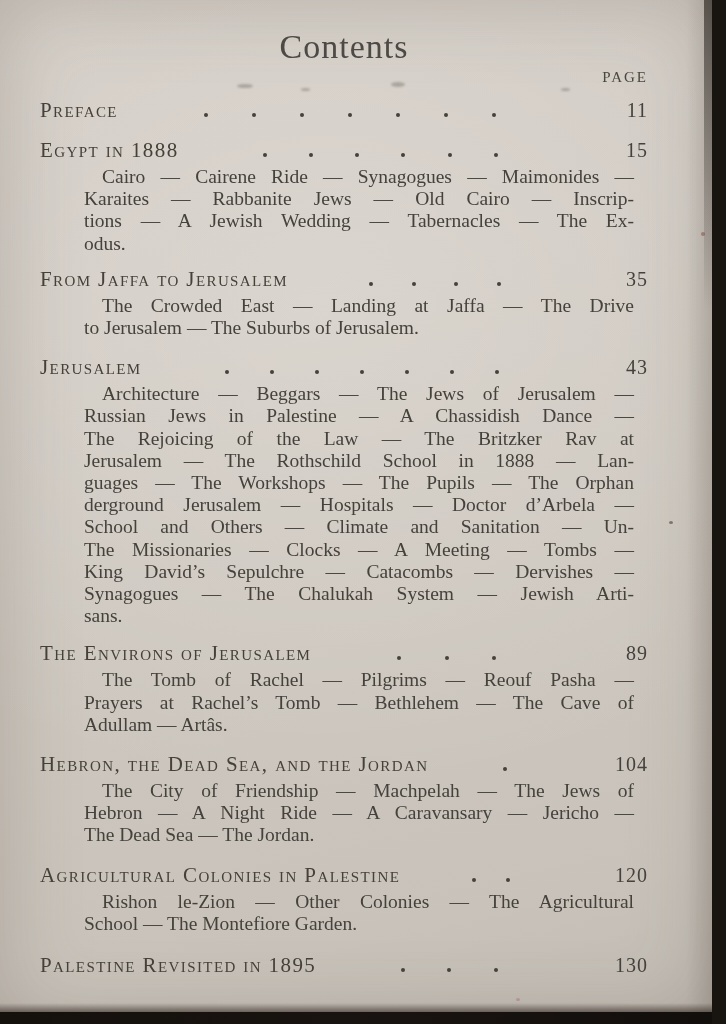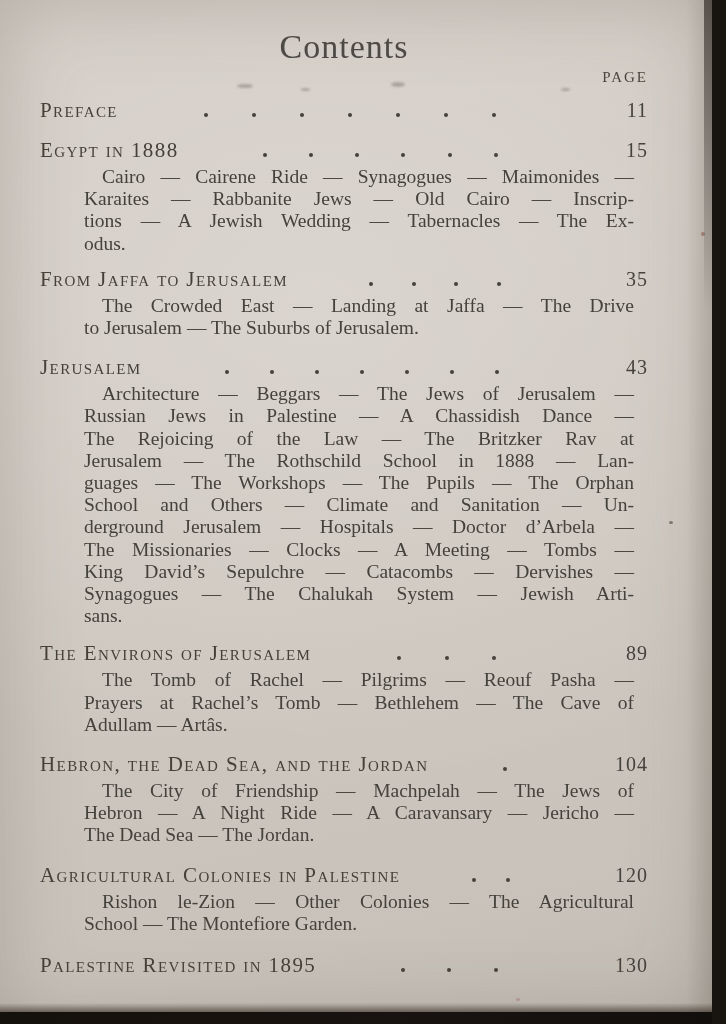--- a/index.html
+++ b/index.html
@@ -197,22 +197,22 @@
             <span class="dot"></span>
           </span>
         <span class="pagenum">43</span>
       </div>
       <div class="desc">
         <div class="dline">Architecture — Beggars — The Jews of Jerusalem —</div>
         <div class="dline">Russian Jews in Palestine — A Chassidish Dance —</div>
         <div class="dline">The Rejoicing of the Law — The Britzker Rav at</div>
         <div class="dline">Jerusalem — The Rothschild School in 1888 — Lan-</div>
         <div class="dline">guages — The Workshops — The Pupils — The Orphan</div>
+        <div class="dline">derground Jerusalem — Hospitals — Doctor d’Arbela —</div>
         <div class="dline">School and Others — Climate and Sanitation — Un-</div>
-        <div class="dline">derground Jerusalem — Hospitals — Doctor d’Arbela —</div>
         <div class="dline">The Missionaries — Clocks — A Meeting — Tombs —</div>
         <div class="dline">King David’s Sepulchre — Catacombs — Dervishes —</div>
         <div class="dline">Synagogues — The Chalukah System — Jewish Arti-</div>
         <div class="dline">sans.</div>
       </div>
     </div>
 
     <div class="toc-entry">
       <div class="entry-row">
         <span class="heading">The Environs of Jerusalem</span>

